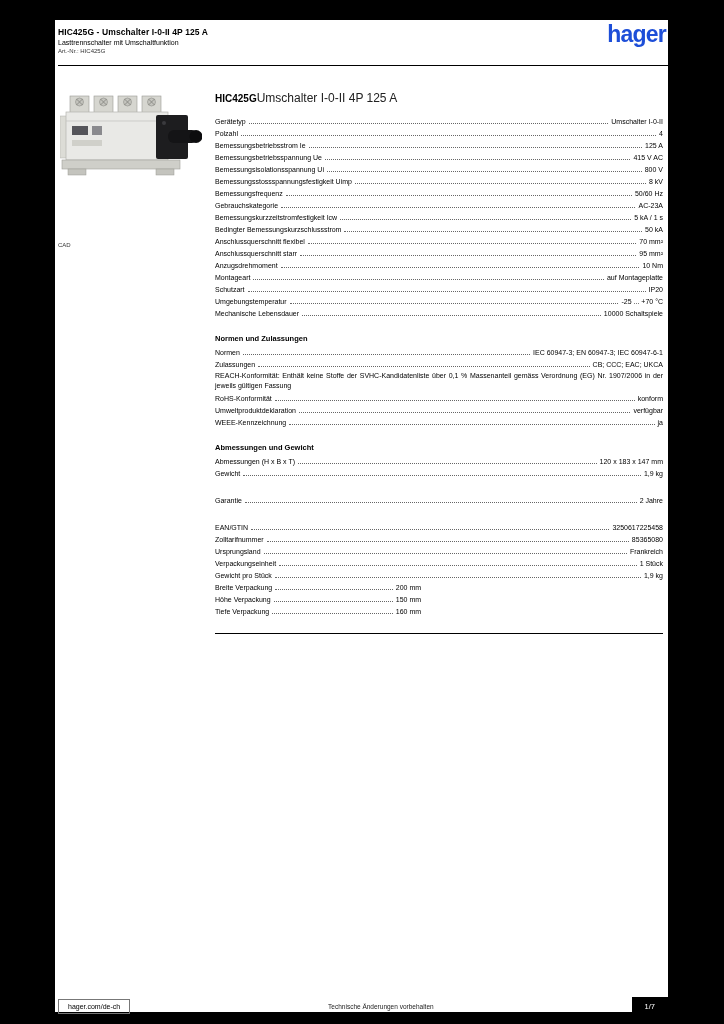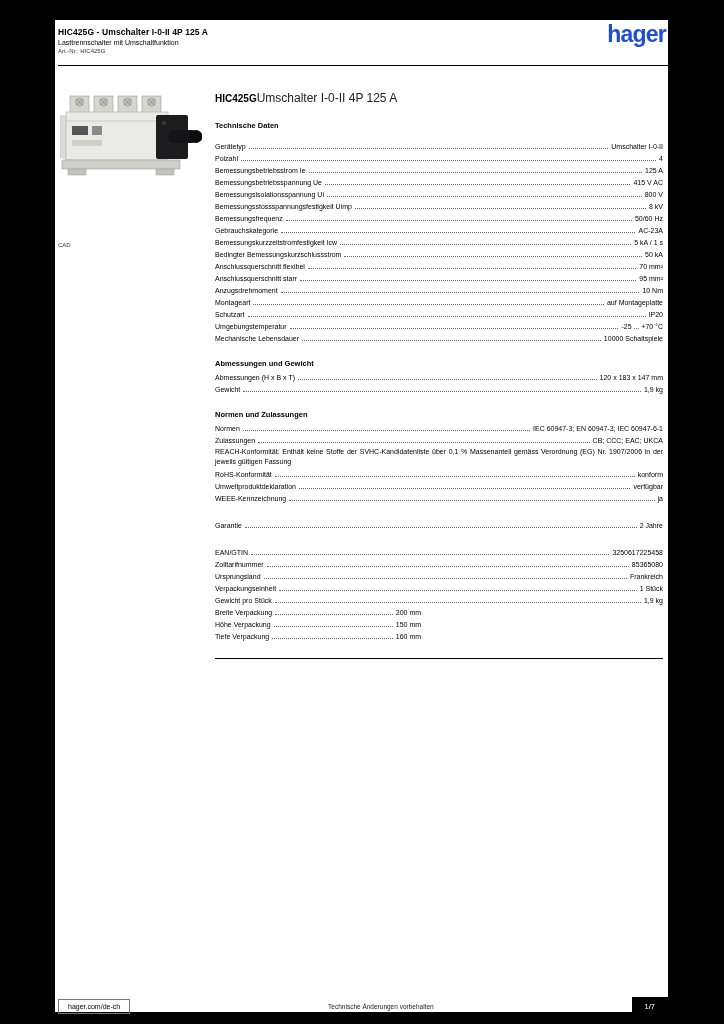--- a/index.html
+++ b/index.html
@@ -86,21 +86,20 @@
       <rect x="8" y="79" width="18" height="6" fill="#c4c4be" stroke="#9a9a94" stroke-width="0.5"></rect>
       <rect x="96" y="79" width="18" height="6" fill="#c4c4be" stroke="#9a9a94" stroke-width="0.5"></rect>
     </svg>
 
     <div class="side-note">CAD</div>
 
     <div class="main-col">
       <div class="m-heading">
         <span>HIC425G</span><span class="light">Umschalter I-0-II 4P 125 A</span>
       </div>
-      <div class="m-sub">Technische Daten</div>
 
       <div class="sections" id="sections">
           <div class="sec">
             <div class="spec-row">
               <span class="lbl">Gerätetyp</span>
               <span class="leader"></span>
               <span class="val">Umschalter I-0-II</span>
             </div>
             <div class="spec-row">
               <span class="lbl">Polzahl</span>
@@ -177,59 +176,59 @@
               <span class="leader"></span>
               <span class="val">-25 ... +70 °C</span>
             </div>
             <div class="spec-row">
               <span class="lbl">Mechanische Lebensdauer</span>
               <span class="leader"></span>
               <span class="val">10000 Schaltspiele</span>
             </div>
           </div>
           <div class="sec">
+            <div class="sec-heading">Normen und Zulassungen</div>
+            <div class="spec-row">
+              <span class="lbl">Normen</span>
+              <span class="leader"></span>
+              <span class="val">IEC 60947-3; EN 60947-3; IEC 60947-6-1</span>
+            </div>
+            <div class="spec-row">
+              <span class="lbl">Zulassungen</span>
+              <span class="leader"></span>
+              <span class="val">CB; CCC; EAC; UKCA</span>
+            </div>
+            <div class="spec-note">REACH-Konformität: Enthält keine Stoffe der SVHC-Kandidatenliste über 0,1 % Massenanteil gemäss Verordnung (EG) Nr. 1907/2006 in der jeweils gültigen Fassung</div>
+            <div class="spec-row">
+              <span class="lbl">RoHS-Konformität</span>
+              <span class="leader"></span>
+              <span class="val">konform</span>
+            </div>
+            <div class="spec-row">
+              <span class="lbl">Umweltproduktdeklaration</span>
+              <span class="leader"></span>
+              <span class="val">verfügbar</span>
+            </div>
+            <div class="spec-row">
+              <span class="lbl">WEEE-Kennzeichnung</span>
+              <span class="leader"></span>
+              <span class="val">ja</span>
+            </div>
+          </div>
+          <div class="sec">
             <div class="sec-heading">Abmessungen und Gewicht</div>
             <div class="spec-row">
               <span class="lbl">Abmessungen (H x B x T)</span>
               <span class="leader"></span>
               <span class="val">120 x 183 x 147 mm</span>
             </div>
             <div class="spec-row">
               <span class="lbl">Gewicht</span>
               <span class="leader"></span>
               <span class="val">1,9 kg</span>
-            </div>
-          </div>
-          <div class="sec">
-            <div class="sec-heading">Normen und Zulassungen</div>
-            <div class="spec-row">
-              <span class="lbl">Normen</span>
-              <span class="leader"></span>
-              <span class="val">IEC 60947-3; EN 60947-3; IEC 60947-6-1</span>
-            </div>
-            <div class="spec-row">
-              <span class="lbl">Zulassungen</span>
-              <span class="leader"></span>
-              <span class="val">CB; CCC; EAC; UKCA</span>
-            </div>
-            <div class="spec-note">REACH-Konformität: Enthält keine Stoffe der SVHC-Kandidatenliste über 0,1 % Massenanteil gemäss Verordnung (EG) Nr. 1907/2006 in der jeweils gültigen Fassung</div>
-            <div class="spec-row">
-              <span class="lbl">RoHS-Konformität</span>
-              <span class="leader"></span>
-              <span class="val">konform</span>
-            </div>
-            <div class="spec-row">
-              <span class="lbl">Umweltproduktdeklaration</span>
-              <span class="leader"></span>
-              <span class="val">verfügbar</span>
-            </div>
-            <div class="spec-row">
-              <span class="lbl">WEEE-Kennzeichnung</span>
-              <span class="leader"></span>
-              <span class="val">ja</span>
             </div>
           </div>
           <div class="sec">
             <div class="spec-row">
               <span class="lbl">Garantie</span>
               <span class="leader"></span>
               <span class="val">2 Jahre</span>
             </div>
           </div>
           <div class="sec">

